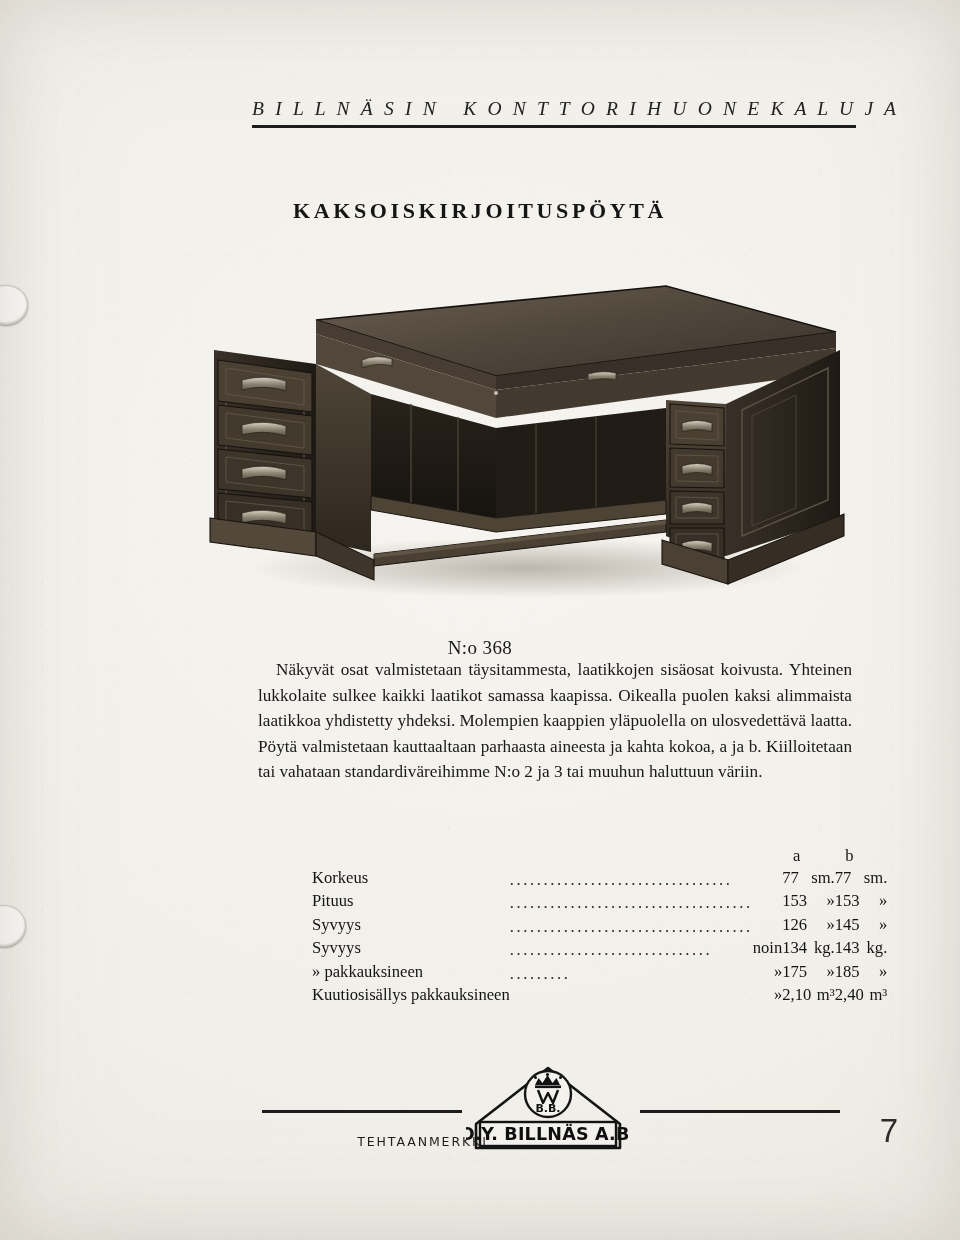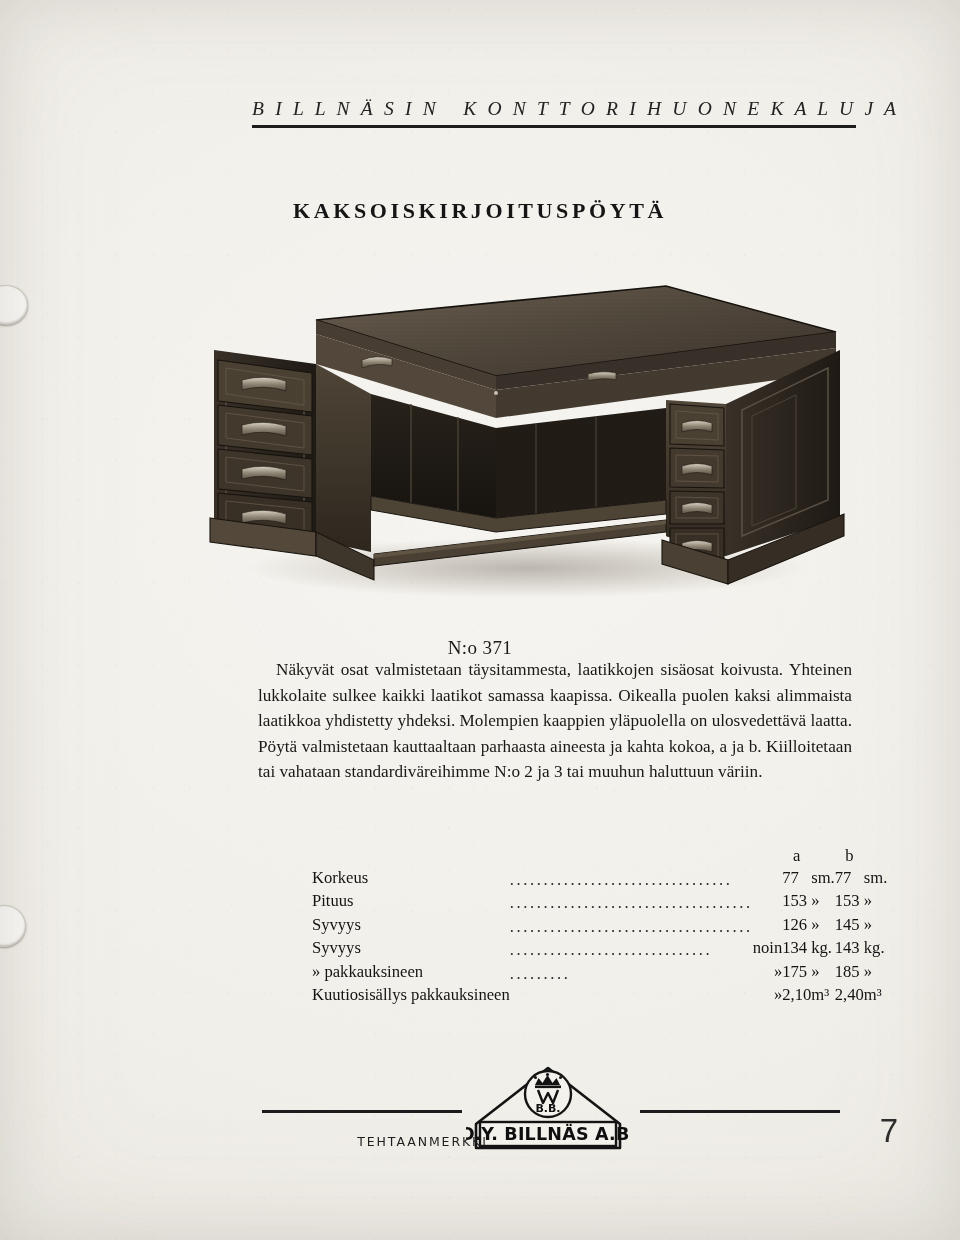--- a/index.html
+++ b/index.html
@@ -142,21 +142,21 @@
     width: 100%;
     overflow: hidden;
     white-space: nowrap;
     letter-spacing: 2.6px;
     color: #2a2a2a;
     vertical-align: bottom;
     padding-bottom: 2px;
   }
   .approx { text-align: right; padding-right: 12px; white-space: nowrap; }
   .num { text-align: left; width: 44px; white-space: nowrap; }
-  .unit { text-align: left; width: 54px; padding-left: 6px; white-space: nowrap; }
+  .unit { text-align: right; width: 54px; padding-left: 6px; white-space: nowrap; }
   .indent { padding-left: 20px; }
 
   
   #footer {
     position: absolute;
     left: 0; top: 1088px;
     width: 960px;
     height: 100px;
   }
   #rule-left, #rule-right {
@@ -355,21 +355,21 @@
       <polygon points="466,272 532,292 532,316 466,296" fill="#4a4134" stroke="#19150f" stroke-width="1.1"></polygon>
       <polygon points="532,292 648,246 648,268 532,316" fill="#362e25" stroke="#19150f" stroke-width="1.1"></polygon>
 
       <polygon points="178,286 470,252 470,264 178,298" fill="#4a4134" stroke="#191510" stroke-width="1"></polygon>
       <polygon points="178,286 470,252 470,256 178,290" fill="#6a5e4c" opacity=".7"></polygon>
 
       <polygon points="175,228 300,250 470,232 470,246 300,264 175,242" fill="#4e4436" stroke="#191510" stroke-width="1"></polygon>
     </svg>
   </div>
 
-  <div id="model-no">N:o 371</div>
+  <div id="model-no">N:o 368</div>
 
   <div id="body-text">
     <p>Näkyvät osat valmistetaan täysitammesta, laatikkojen sisäosat koivusta. Yhteinen lukkolaite sulkee kaikki laatikot samassa kaapissa. Oikealla puolen kaksi alimmaista laatikkoa yhdistetty yhdeksi. Molempien kaappien yläpuolella on ulosvedettävä laatta. Pöytä valmistetaan kauttaaltaan parhaasta aineesta ja kahta kokoa, a ja b. Kiilloitetaan tai vahataan standardiväreihimme N:o 2 ja 3 tai muuhun haluttuun väriin.</p>
   </div>
 
   <div id="spec">
     <table>
       <thead>
         <tr class="hdr">
           <td></td>

